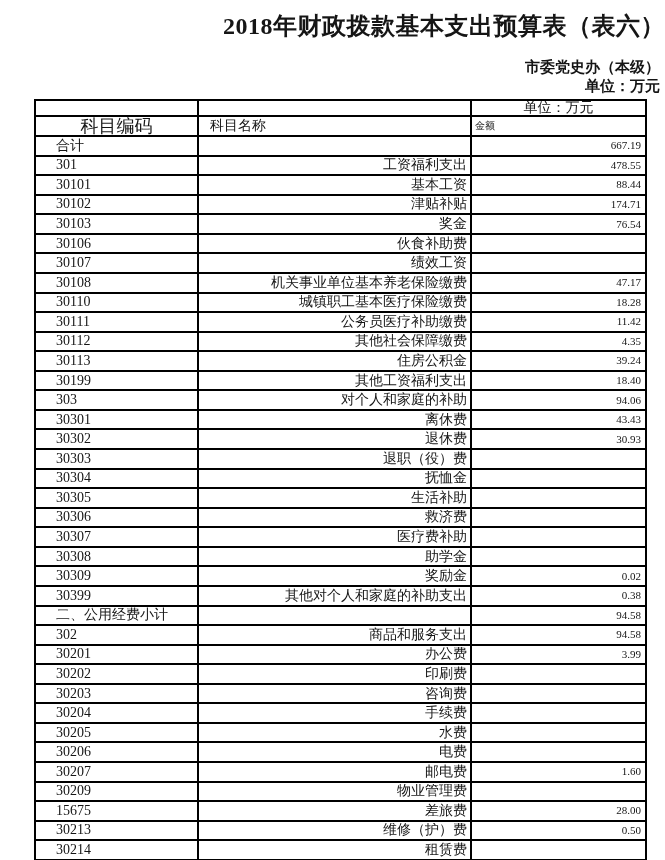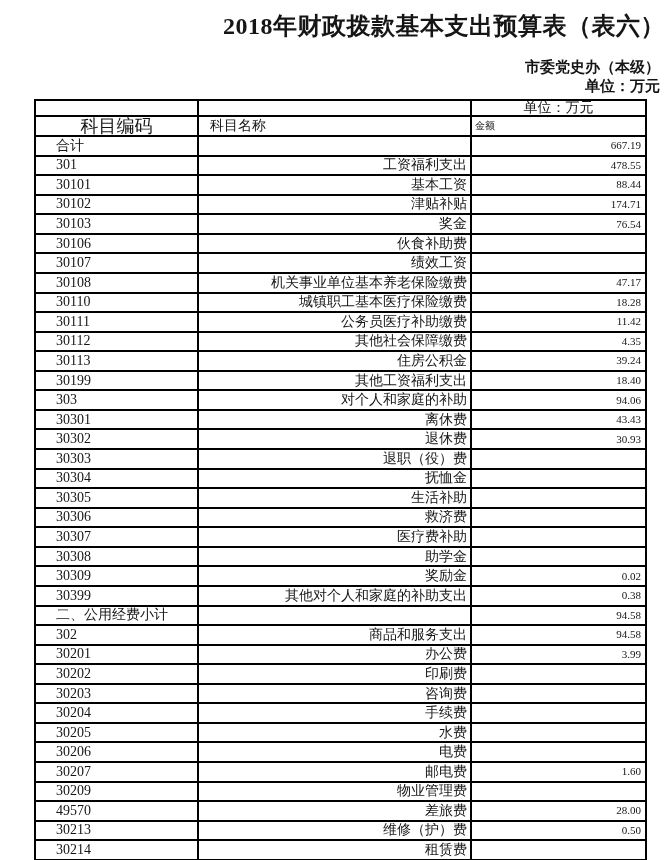--- a/index.html
+++ b/index.html
@@ -252,21 +252,21 @@
           <td class="c-code lvl2">30207</td>
           <td class="c-name lvl2">邮电费</td>
           <td class="c-amount lvl2">1.60</td>
         </tr>
         <tr>
           <td class="c-code lvl2">30209</td>
           <td class="c-name lvl2">物业管理费</td>
           <td class="c-amount lvl2"></td>
         </tr>
         <tr>
-          <td class="c-code lvl2">49570</td>
+          <td class="c-code lvl2">15675</td>
           <td class="c-name lvl2">差旅费</td>
           <td class="c-amount lvl2">28.00</td>
         </tr>
         <tr>
           <td class="c-code lvl2">30213</td>
           <td class="c-name lvl2">维修（护）费</td>
           <td class="c-amount lvl2">0.50</td>
         </tr>
         <tr>
           <td class="c-code lvl2">30214</td>

